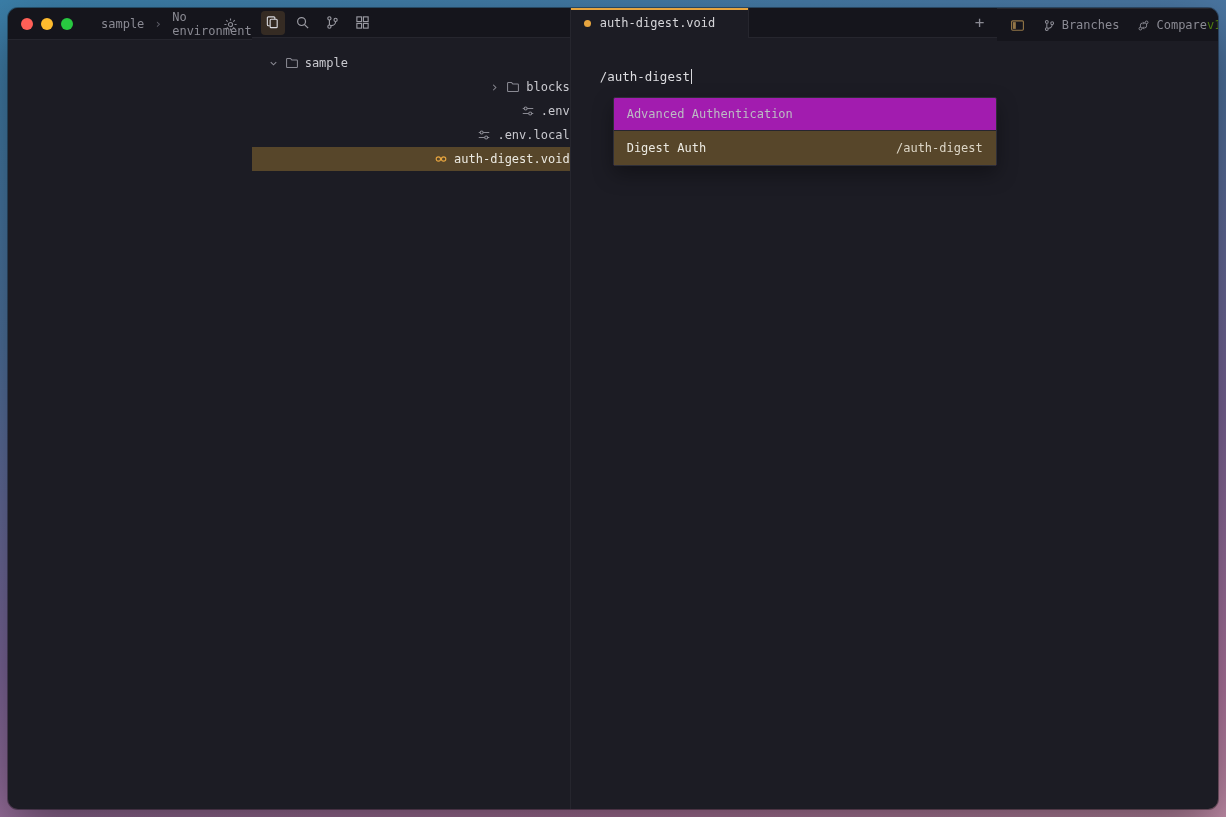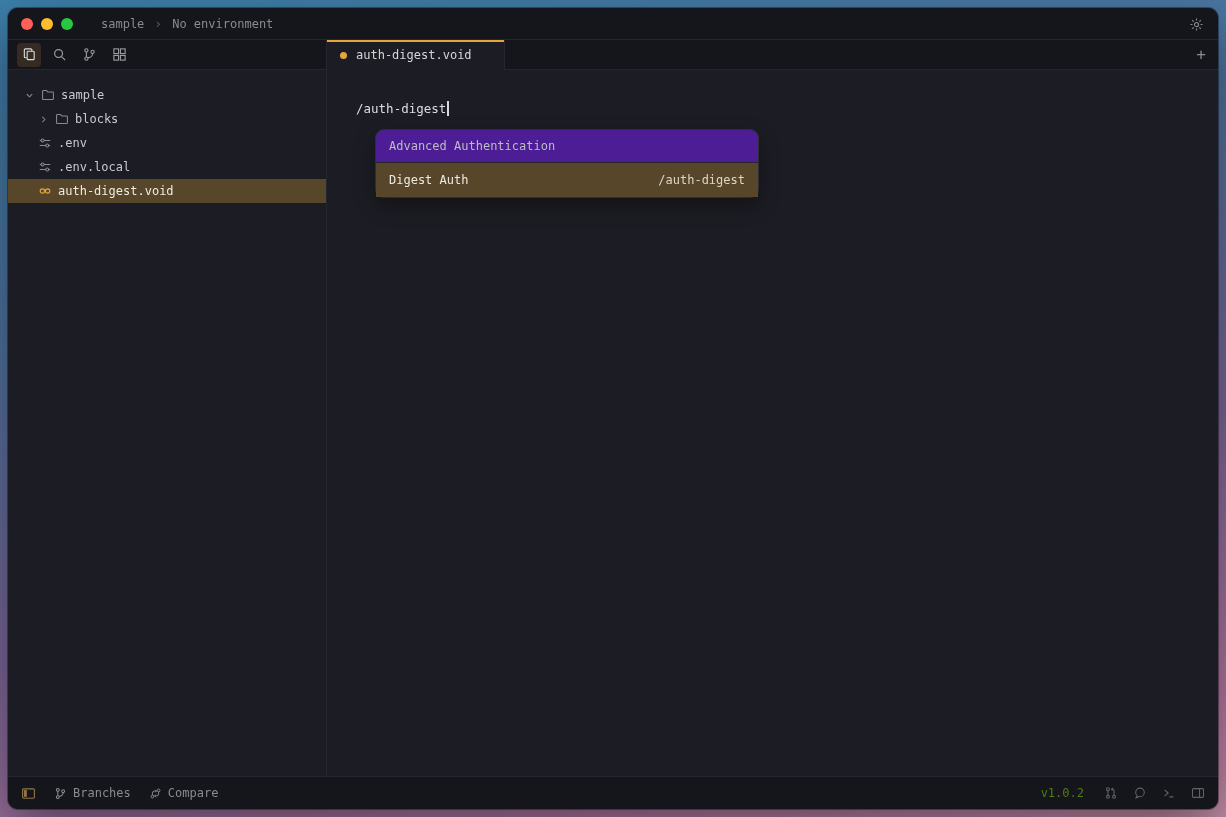--- a/index.html
+++ b/index.html
@@ -12,21 +12,21 @@
 
   .desktop {
     position: relative; width: 1226px; height: 817px;
     background: linear-gradient(168deg, #3b7fa9 0%, #4f739f 32%, #7c6699 62%, #b378a2 88%, #c791ad 100%);
   }
 
   .window {
     position: absolute; left: 8px; top: 8px; right: 8px; bottom: 8px;
     background: #1c1c24; border-radius: 10px; overflow: hidden;
     box-shadow: 0 22px 55px rgba(0,0,0,.45), 0 0 0 1px rgba(0,0,0,.35);
-    display: flex; flex-direction: column;
+    display: flex; flex-direction: row;
   }
 
   
   .titlebar {
     height: 32px; flex: 0 0 32px; background: #15151c;
     border-bottom: 1px solid #26262e;
     display: flex; align-items: center; position: relative;
   }
   .traffic-lights { display: flex; gap: 8px; margin-left: 13px; }
   .tl { width: 12px; height: 12px; border-radius: 50%; display: inline-block; }
@@ -53,21 +53,21 @@
   }
   .tool-btn.active { background: rgba(222,164,72,.16); color: #d9d9de; }
 
   .tree { flex: 1; padding-top: 13px; overflow: hidden; }
   .tree-row {
     height: 24px; display: flex; align-items: center; gap: 6px;
     color: #c9c9cf; cursor: pointer; white-space: nowrap;
   }
   .tree-row .tw { display: inline-flex; color: #8a8a93; }
   .pl-root { padding-left: 16px; }
-  .pl-child { padding-left: 30px; }
+  .pl-child { padding-left: 30px; justify-content: flex-end; }
   .tree-row.selected { background: #57462a; color: #eceae2; }
   .tree-row.selected .tw { color: #e5a43f; }
 
   
   .content { flex: 1; display: flex; flex-direction: column; min-width: 0; background: #1c1c24; }
   .tabbar { height: 30px; flex: 0 0 30px; background: #15151c; display: flex; align-items: stretch; }
   .tab {
     width: 178px; background: #1c1c24; border-right: 1px solid #26262e;
     position: relative; display: flex; align-items: center; gap: 9px;
     padding-left: 13px; color: #d6d6da; cursor: pointer;
@@ -80,22 +80,22 @@
     font-size: 16px; font-family: inherit; cursor: pointer; display: grid; place-items: center;
   }
 
   
   .editor { flex: 1; padding: 30px 0 0 29px; position: relative; }
   .path-input { display: flex; align-items: center; color: #dcdce0; font-size: 12.5px; height: 16px; cursor: text; }
   .caret { width: 1.5px; height: 15px; background: #d8d8dc; margin-left: 1px; animation: blink 1.1s step-end infinite; }
   @keyframes blink { 0%, 55% { opacity: 1; } 56%, 100% { opacity: 0; } }
 
   .dropdown {
-    margin: 13px 0 0 19px; width: 384px; background: #4c1d95;
-    border: 1px solid #2e2e37; border-radius: 9px;
+    margin: 13px 0 0 13px; width: 384px; background: #a21caf;
+    border: 1px solid #2e2e37; border-radius: 2px;
     box-shadow: 0 8px 20px rgba(0,0,0,.35);
   }
   .dropdown-header {
     height: 33px; display: flex; align-items: center; padding: 0 13px;
     color: #bcbcc3; border-bottom: 1px solid #26262e;
   }
   .dropdown-item {
     height: 34px; display: flex; align-items: center; justify-content: space-between;
     padding: 0 13px; cursor: pointer;
   }

